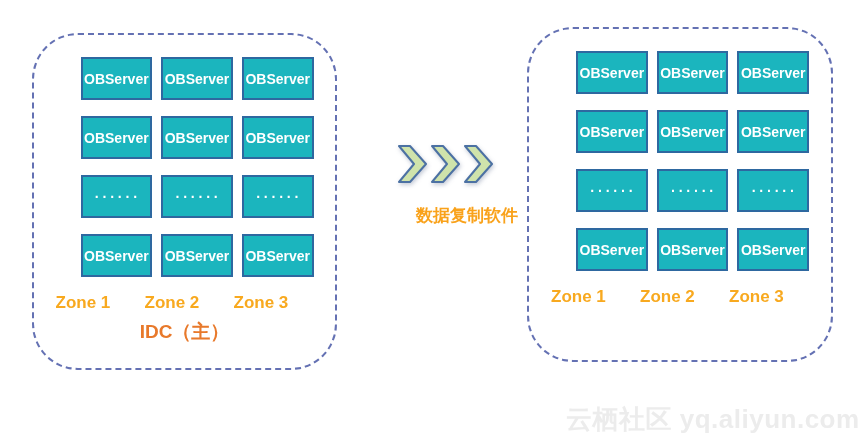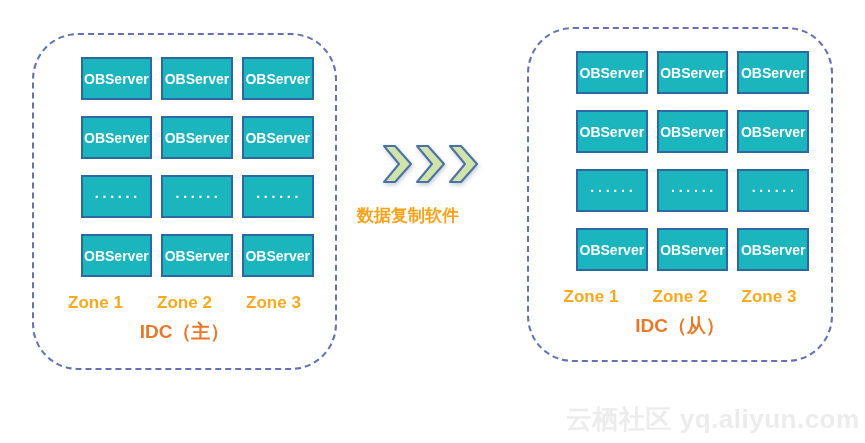--- a/index.html
+++ b/index.html
@@ -48,36 +48,36 @@
   .server.dots {
     font-size: 14px;
     letter-spacing: 3px;
     padding-left: 3px;
   }
   .zones {
     width: 258px; margin: 10px auto 0 auto;
     display: flex; gap: 9px;
   }
   .zone {
-    width: 80px; text-align: center;
+    width: 80px; text-align: left;
     color: var(--zone-label);
     font-size: 17px; font-weight: 700;
     line-height: 20px;
   }
   .idc-title {
     margin-top: 8px;
     text-align: center;
     color: var(--idc-label);
     font-size: 19px; font-weight: 700;
     line-height: 22px;
   }
   .replication {
     position: absolute;
-    left: 357px; top: 145px; width: 146px;
-    text-align: left;
+    left: 372px; top: 145px; width: 146px;
+    text-align: right;
   }
   .chevrons {
     display: block;
     margin: 0 auto;
     filter: drop-shadow(1px 2px 2px rgba(60, 80, 120, 0.30));
   }
   .chevrons polygon {
     fill: var(--chevron-fill);
     stroke: var(--chevron-stroke);
     stroke-width: 2;
@@ -165,18 +165,17 @@
         <div class="server">OBServer</div>
         <div class="server">OBServer</div>
         <div class="server">OBServer</div>
       </div>
     </div>
     <div class="zones">
       <div class="zone">Zone 1</div>
       <div class="zone">Zone 2</div>
       <div class="zone">Zone 3</div>
     </div>
-    <div class="idc-title">IDC（从）</div>
   </section>
 
   <div class="watermark">云栖社区 yq.aliyun.com</div>
 
 </div>
 
 </body></html>

